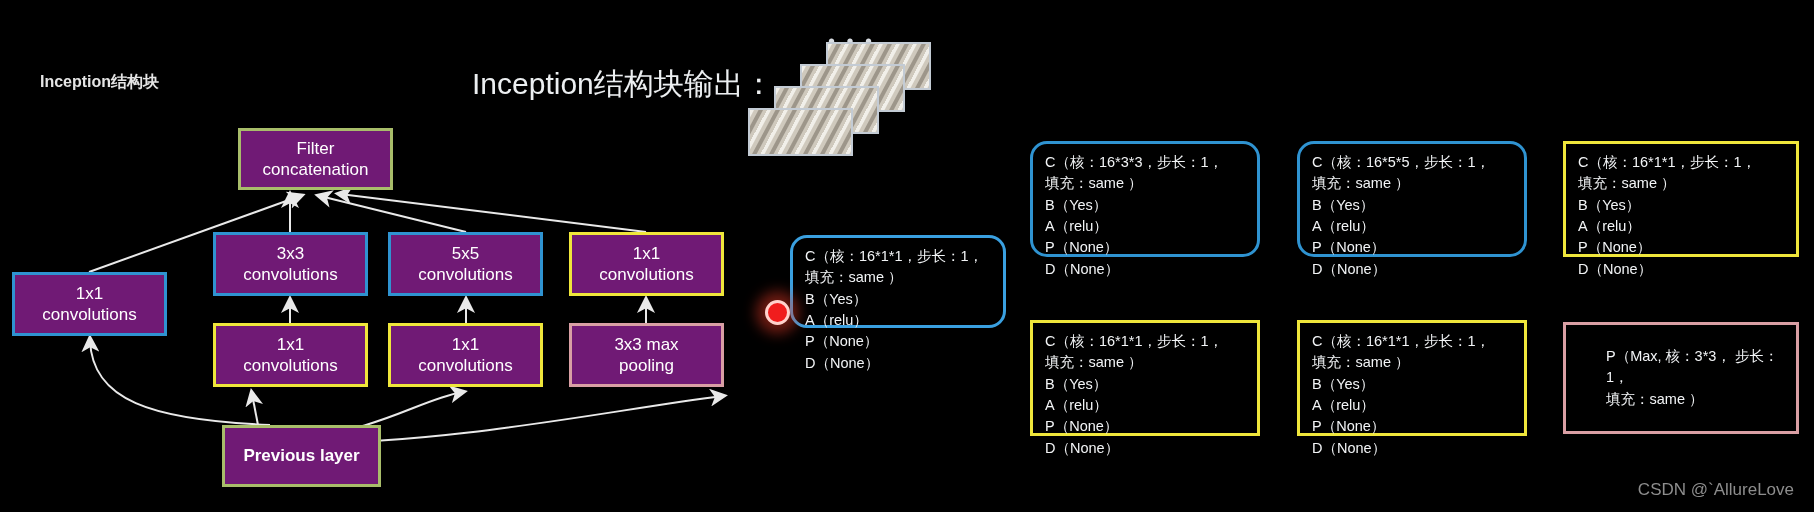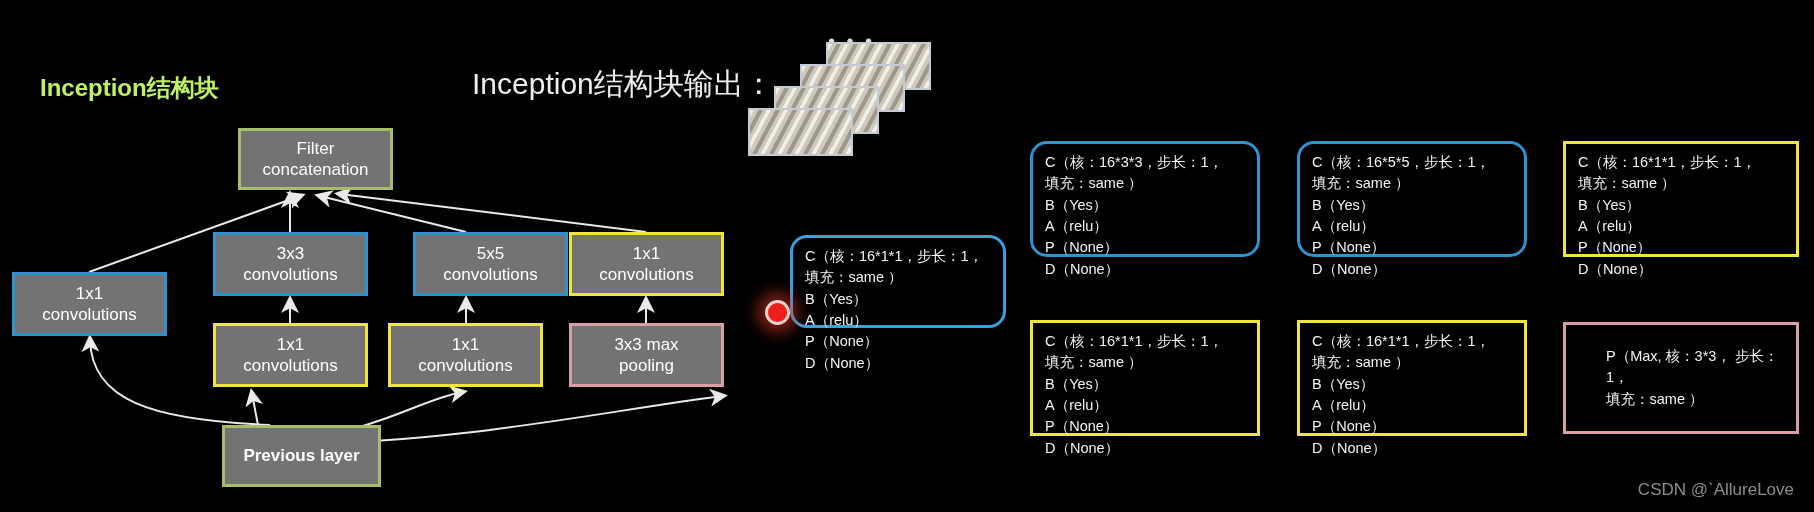--- a/index.html
+++ b/index.html
@@ -10,45 +10,45 @@
   }
   .stage{position:absolute;inset:0;}
 
   
   #main-title{
     position:absolute;left:40px;top:13px;
     font-size:37px;font-weight:bold;letter-spacing:.2px;color:#fff;
   }
   #sub-title{
     position:absolute;left:40px;top:72px;
-    font-size:24px;font-weight:bold;color:#bef264;
+    font-size:16px;font-weight:bold;color:#e5e5e5;
   }
   #output-title{
     position:absolute;left:428px;top:64px;
     font-size:30px;color:#eceff1;font-weight:400;margin-left:44px;
   }
 
   
   .node{
     position:absolute;box-sizing:border-box;
     display:flex;align-items:center;justify-content:center;
     text-align:center;line-height:1.25;
-    font-size:17px;color:#fff;background:#737373;
+    font-size:17px;color:#fff;background:#701a75;
     border-width:3px;border-style:solid;
   }
   .node span{display:block;white-space:pre-line;}
   .n-green{border-color:#a8bd6a;}
   .n-blue{border-color:#2f93d1;}
   .n-yellow{border-color:#efe63b;}
   .n-pink{border-color:#d99fa4;}
 
   #node-filter-concat{left:238px;top:128px;width:155px;height:62px;}
   #node-1x1-left    {left:12px; top:272px;width:155px;height:64px;}
   #node-3x3-conv    {left:213px;top:232px;width:155px;height:64px;}
-  #node-5x5-conv    {left:388px;top:232px;width:155px;height:64px;margin-left:25px;}
+  #node-5x5-conv    {left:388px;top:232px;width:155px;height:64px;}
   #node-1x1-right   {left:569px;top:232px;width:155px;height:64px;}
   #node-1x1-a       {left:213px;top:323px;width:155px;height:64px;}
   #node-1x1-b       {left:388px;top:323px;width:155px;height:64px;}
   #node-maxpool     {left:569px;top:323px;width:155px;height:64px;}
   #node-prev-layer  {left:222px;top:425px;width:159px;height:62px;font-weight:bold;}
 
   
   #diagram-arrows{position:absolute;left:0;top:0;width:860px;height:512px;pointer-events:none;}
 
   

